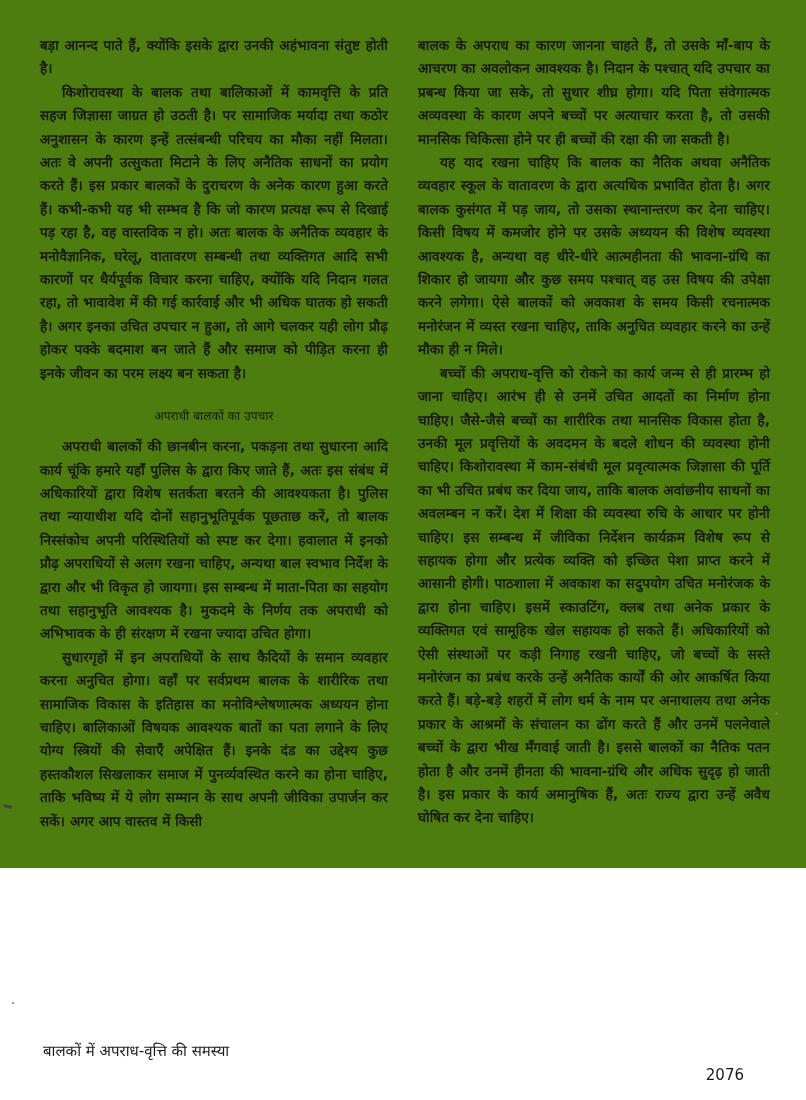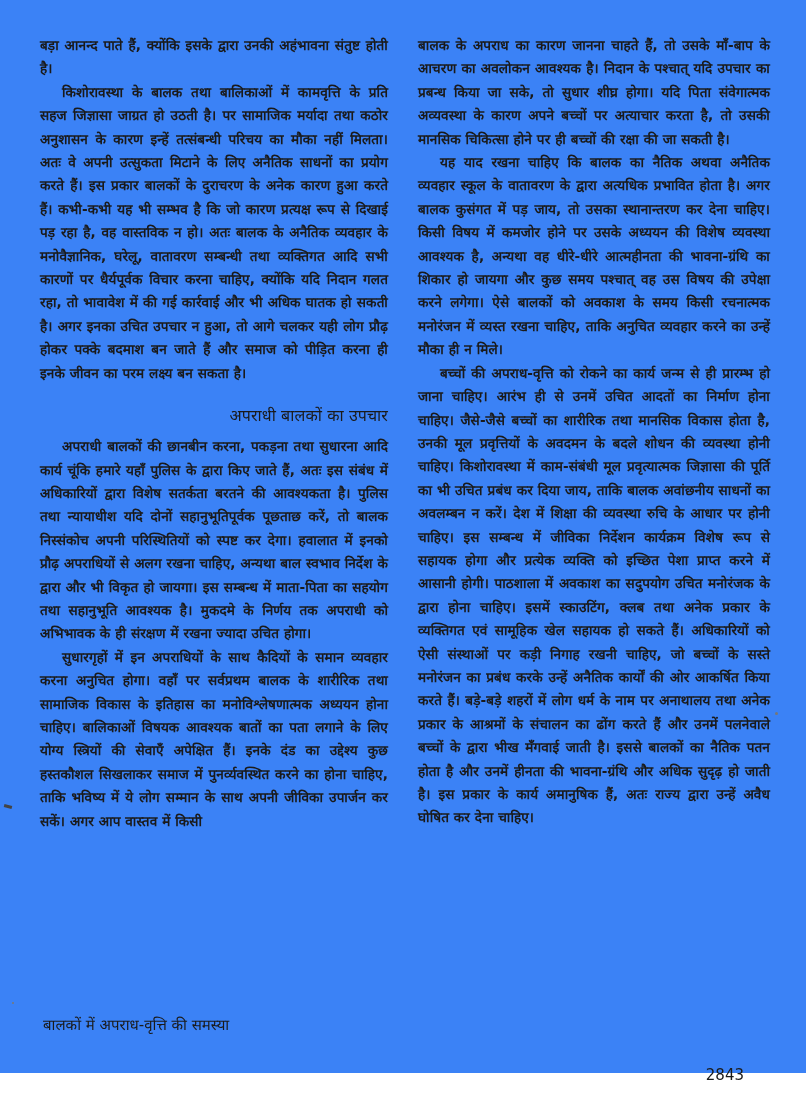--- a/index.html
+++ b/index.html
@@ -1,31 +1,31 @@
 <!DOCTYPE html>
 <html><head>
 <meta charset="utf-8">
 <style>
   html, body { margin: 0; padding: 0; background: #ffffff; }
   body { width: 806px; height: 1100px; position: relative; overflow: hidden;
          font-family: "DejaVu Sans", sans-serif; color: #1a1a1a; }
-  .page { position: absolute; left: 0; top: 0; width: 806px; height: 1073px; background: #3b82f6; }
+  .page { position: absolute; left: 0; top: 0; width: 806px; height: 868px; background: #4d7c0f; }
   .col { position: absolute; top: 34px; font-size: 13.6px; line-height: 23.4px;
          text-align: justify; font-weight: bold; letter-spacing: 0.1px; }
   .col-left { left: 40px; width: 348px; }
   .col-right { left: 418px; width: 352px; }
   .col p { margin: 0; text-indent: 0; }
   .col p.indent { text-indent: 22px; }
-  .heading { font-weight: normal; text-align: right; font-size: 16px;
+  .heading { font-weight: normal; text-align: center; font-size: 12px;
              margin: 18px 0 6px 0 !important; line-height: 26px; }
   .watermark { position: absolute; left: 128px; top: 1036px; width: 560px; text-align: center;
                font-family: "DejaVu Serif", serif; font-style: italic; font-size: 34px;
                color: #ffffff; letter-spacing: 1px;
                -webkit-text-stroke: 1px #555; text-shadow: 0 0 0 #888; }
-  .footer-title { position: absolute; left: 43px; top: 1014px; font-size: 15px; font-weight: normal; }
+  .footer-title { position: absolute; left: 43px; top: 1040px; font-size: 15px; font-weight: normal; }
   .footer-page { position: absolute; right: 62px; top: 1066px; font-size: 15px; font-weight: normal; }
   .edge-mark { position: absolute; left: 4px; top: 805px; width: 8px; height: 3px; background: #444;
                transform: rotate(15deg); }
   .speck { position: absolute; width: 3px; height: 3px; border-radius: 50%; background: #777; }
 </style>
 </head>
 <body>
 
 <div class="page">
 
@@ -38,18 +38,18 @@
   </div>
 
   <div class="col col-right">
     <p>बालक के अपराध का कारण जानना चाहते हैं, तो उसके माँ-बाप के आचरण का अवलोकन आवश्यक है। निदान के पश्चात् यदि उपचार का प्रबन्ध किया जा सके, तो सुधार शीघ्र होगा। यदि पिता संवेगात्मक अव्यवस्था के कारण अपने बच्चों पर अत्याचार करता है, तो उसकी मानसिक चिकित्सा होने पर ही बच्चों की रक्षा की जा सकती है।</p>
     <p class="indent">यह याद रखना चाहिए कि बालक का नैतिक अथवा अनैतिक व्यवहार स्कूल के वातावरण के द्वारा अत्यधिक प्रभावित होता है। अगर बालक कुसंगत में पड़ जाय, तो उसका स्थानान्तरण कर देना चाहिए। किसी विषय में कमजोर होने पर उसके अध्ययन की विशेष व्यवस्था आवश्यक है, अन्यथा वह धीरे-धीरे आत्महीनता की भावना-ग्रंथि का शिकार हो जायगा और कुछ समय पश्चात् वह उस विषय की उपेक्षा करने लगेगा। ऐसे बालकों को अवकाश के समय किसी रचनात्मक मनोरंजन में व्यस्त रखना चाहिए, ताकि अनुचित व्यवहार करने का उन्हें मौका ही न मिले।</p>
     <p class="indent">बच्चों की अपराध-वृत्ति को रोकने का कार्य जन्म से ही प्रारम्भ हो जाना चाहिए। आरंभ ही से उनमें उचित आदतों का निर्माण होना चाहिए। जैसे-जैसे बच्चों का शारीरिक तथा मानसिक विकास होता है, उनकी मूल प्रवृत्तियों के अवदमन के बदले शोधन की व्यवस्था होनी चाहिए। किशोरावस्था में काम-संबंधी मूल प्रवृत्यात्मक जिज्ञासा की पूर्ति का भी उचित प्रबंध कर दिया जाय, ताकि बालक अवांछनीय साधनों का अवलम्बन न करें। देश में शिक्षा की व्यवस्था रुचि के आधार पर होनी चाहिए। इस सम्बन्ध में जीविका निर्देशन कार्यक्रम विशेष रूप से सहायक होगा और प्रत्येक व्यक्ति को इच्छित पेशा प्राप्त करने में आसानी होगी। पाठशाला में अवकाश का सदुपयोग उचित मनोरंजक के द्वारा होना चाहिए। इसमें स्काउटिंग, क्लब तथा अनेक प्रकार के व्यक्तिगत एवं सामूहिक खेल सहायक हो सकते हैं। अधिकारियों को ऐसी संस्थाओं पर कड़ी निगाह रखनी चाहिए, जो बच्चों के सस्ते मनोरंजन का प्रबंध करके उन्हें अनैतिक कार्यों की ओर आकर्षित किया करते हैं। बड़े-बड़े शहरों में लोग धर्म के नाम पर अनाथालय तथा अनेक प्रकार के आश्रमों के संचालन का ढोंग करते हैं और उनमें पलनेवाले बच्चों के द्वारा भीख मँगवाई जाती है। इससे बालकों का नैतिक पतन होता है और उनमें हीनता की भावना-ग्रंथि और अधिक सुदृढ़ हो जाती है। इस प्रकार के कार्य अमानुषिक हैं, अतः राज्य द्वारा उन्हें अवैध घोषित कर देना चाहिए।</p>
   </div>
 
 
   <div class="footer-title">बालकों में अपराध-वृत्ति की समस्या</div>
-  <div class="footer-page">2843</div>
+  <div class="footer-page">2076</div>
 
   <div class="edge-mark"></div>
   <div class="speck" style="left:775px; top:712px;"></div>
   <div class="speck" style="left:12px; top:1002px; width:2px; height:2px;"></div>
 </div>
 
 </body></html>

